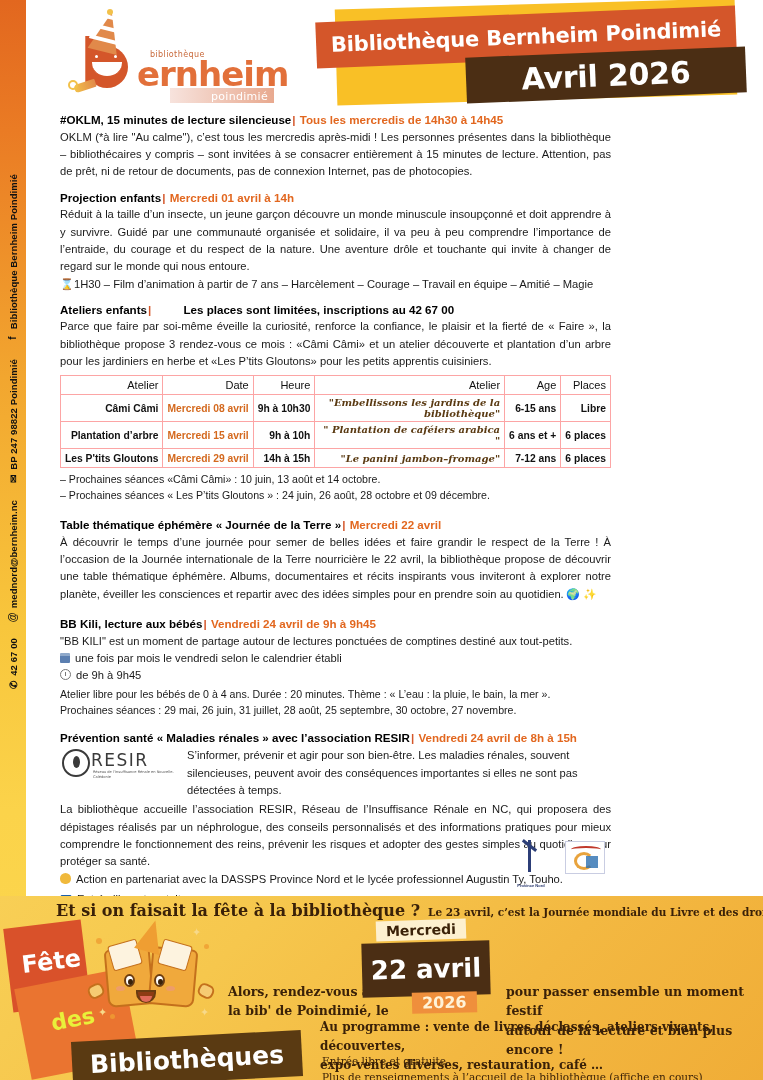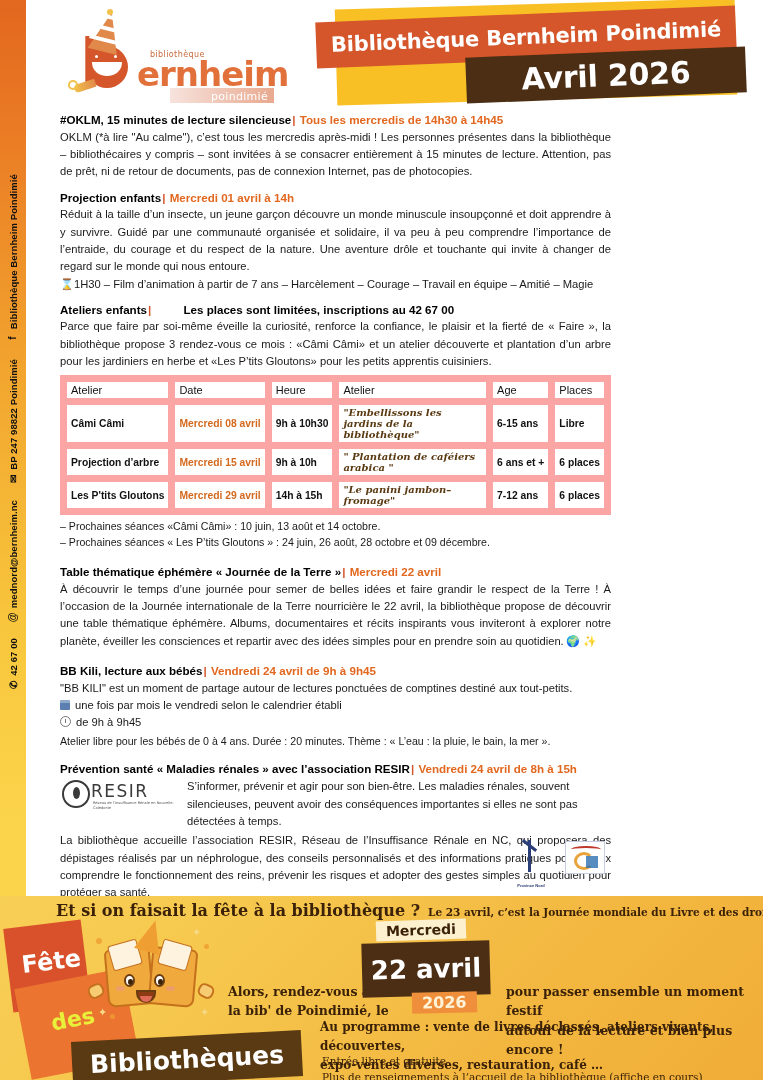--- a/index.html
+++ b/index.html
@@ -219,23 +219,23 @@
   .emoji { font-size: 11px; }
 
   
   table.workshops {
     border-collapse: collapse;
     width: 100%;
     margin: 5px 0 4px 0;
     font-size: 10.3px;
   }
   table.workshops td, table.workshops th {
-    border: 7px solid #fca5a5;
+    border: 1px solid #fca5a5;
     padding: 2px 4px;
-    text-align: left;
+    text-align: right;
     vertical-align: middle;
     height: 19px;
   }
   table.workshops th { font-weight: normal; font-size: 11px; color: #111; }
   td.c-name { font-weight: bold; color: #111; white-space: nowrap; }
   td.c-date { font-weight: bold; color: #d4691e; white-space: nowrap; }
   td.c-hour { font-weight: bold; color: #111; white-space: nowrap; }
   td.c-title {
     text-align: left; color: #5a3a12; font-weight: bold;
     font-family: "DejaVu Serif", serif; font-style: italic;
@@ -530,21 +530,21 @@
         <tbody>
           <tr>
             <td class="c-name">Câmi Câmi</td>
             <td class="c-date">Mercredi 08 avril</td>
             <td class="c-hour">9h à 10h30</td>
             <td class="c-title">"Embellissons les jardins de la bibliothèque"</td>
             <td class="c-age">6-15 ans</td>
             <td class="c-places">Libre</td>
           </tr>
           <tr>
-            <td class="c-name">Projection d’arbre</td>
+            <td class="c-name">Plantation d’arbre</td>
             <td class="c-date">Mercredi 15 avril</td>
             <td class="c-hour">9h à 10h</td>
             <td class="c-title">" Plantation de caféiers arabica "</td>
             <td class="c-age">6 ans et +</td>
             <td class="c-places">6 places</td>
           </tr>
           <tr>
             <td class="c-name">Les P'tits Gloutons</td>
             <td class="c-date">Mercredi 29 avril</td>
             <td class="c-hour">14h à 15h</td>
@@ -573,20 +573,21 @@
       <div class="body-txt narrow">"BB KILI" est un moment de partage autour de lectures ponctuées de comptines destiné aux tout-petits.</div>
       <div class="ico-line">
         <span class="ico ico-cal"></span>
         <span>une fois par mois le vendredi selon le calendrier établi</span>
       </div>
       <div class="ico-line">
         <span class="ico ico-clock"></span>
         <span>de 9h à 9h45</span>
       </div>
       <div class="next-line" style="margin-top:3px">Atelier libre pour les bébés de 0 à 4 ans. Durée : 20 minutes. Thème : « L’eau : la pluie, le bain, la mer ».</div>
+      <div class="next-line">Prochaines séances : 29 mai, 26 juin, 31 juillet, 28 août, 25 septembre, 30 octobre, 27 novembre.</div>
     </div>
 
     <div class="sec" style="margin-top:11px">
       <div class="sec-head">
         <span>Prévention santé « Maladies rénales » avec l’association RESIR</span><span class="sep">|</span> <span class="date">Vendredi 24 avril de 8h à 15h</span>
       </div>
       <div class="resir-row">
         <div class="resir-logo">
           <div class="resir-circ"></div>
           <div class="resir-txt">RESIR</div>

